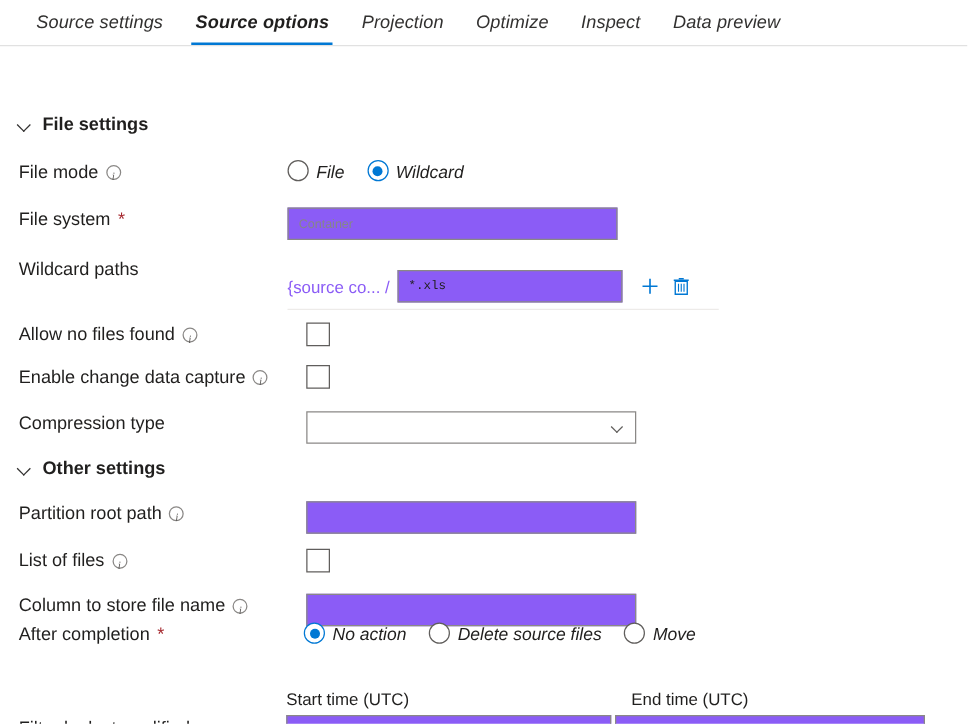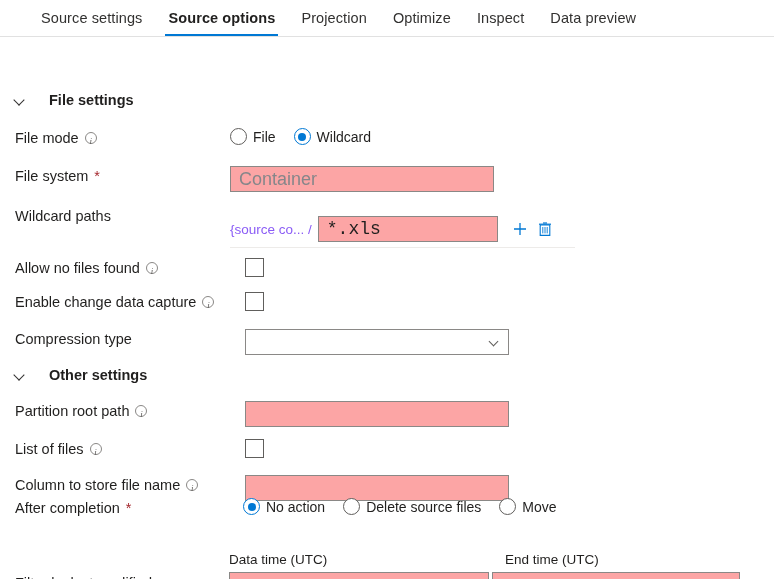--- a/index.html
+++ b/index.html
@@ -12,21 +12,22 @@
     overflow: hidden;
   }
 
   
   .tabbar {
     position: relative;
     height: 37px;
     border-bottom: 1px solid #e1e1e1;
     display: flex;
     align-items: stretch;
-    padding-left: 28px;
+    padding-left: 16px;
+    font-style: italic;
   }
   .tab {
     position: relative;
     display: flex;
     align-items: center;
     padding: 0 13px;
     font-size: 14.5px;
     color: #323130;
     cursor: pointer;
     white-space: nowrap;
@@ -43,21 +44,21 @@
 
   
   .form {
     position: relative;
     padding: 0;
   }
 
   .section-head {
     display: flex;
     align-items: center;
-    gap: 23px;
+    gap: 8px;
     font-size: 14.5px;
     font-weight: 600;
     color: #201f1e;
     padding-left: 15px;
   }
   .chev {
     display: inline-block;
     width: 11px; height: 11px;
     position: relative;
     flex: 0 0 auto;
@@ -108,22 +109,22 @@
     font-size: 9px;
     font-style: italic;
     color: #605e5c;
     font-family: "Liberation Serif", serif;
   }
 
   
   .txt {
     height: 26px;
     border: 1px solid #8a8886;
-    background: #fca5a5;
-    font-size: 18px;
+    background: #8b5cf6;
+    font-size: 10px;
     color: #201f1e;
     padding: 0 8px;
     font-family: "Liberation Sans", sans-serif;
     outline: none;
   }
   .txt::placeholder { color: #86868a; }
 
   .ddl {
     height: 26px;
     border: 1px solid #8a8886;
@@ -142,21 +143,21 @@
     content: "";
     position: absolute;
     left: 0; top: 0;
     width: 6px; height: 6px;
     border-right: 1.2px solid #605e5c;
     border-bottom: 1.2px solid #605e5c;
     transform: rotate(45deg);
   }
 
   
-  .radiogrp { display: flex; align-items: center; }
+  .radiogrp { display: flex; align-items: center; font-style: italic; }
   .radio {
     display: flex;
     align-items: center;
     gap: 6px;
     cursor: pointer;
     font-size: 14px;
     color: #201f1e;
   }
   .rdot {
     width: 17px; height: 17px;
@@ -371,21 +372,21 @@
         <span class="rdot"></span>
         <span>Delete source files</span>
       </div>
       <div class="radio">
         <span class="rdot"></span>
         <span>Move</span>
       </div>
     </div>
   </div>
 
-  <div class="abs colhdr" style="top:515px; left:229px;">Data time (UTC)</div>
+  <div class="abs colhdr" style="top:515px; left:229px;">Start time (UTC)</div>
   <div class="abs colhdr" style="top:515px; left:505px;">End time (UTC)</div>
 
   <div class="abs" style="top:538px; left:15px; font-size:14.5px;">
     <span>Filter by last modified</span>
   </div>
 
   <input class="txt" style="position: absolute; top: 535px; left: 229px; width: 260px; height: 28px;" value="">
   <input class="txt" style="position: absolute; top: 535px; left: 492px; width: 248px; height: 28px;" value="">
 
 </div>

